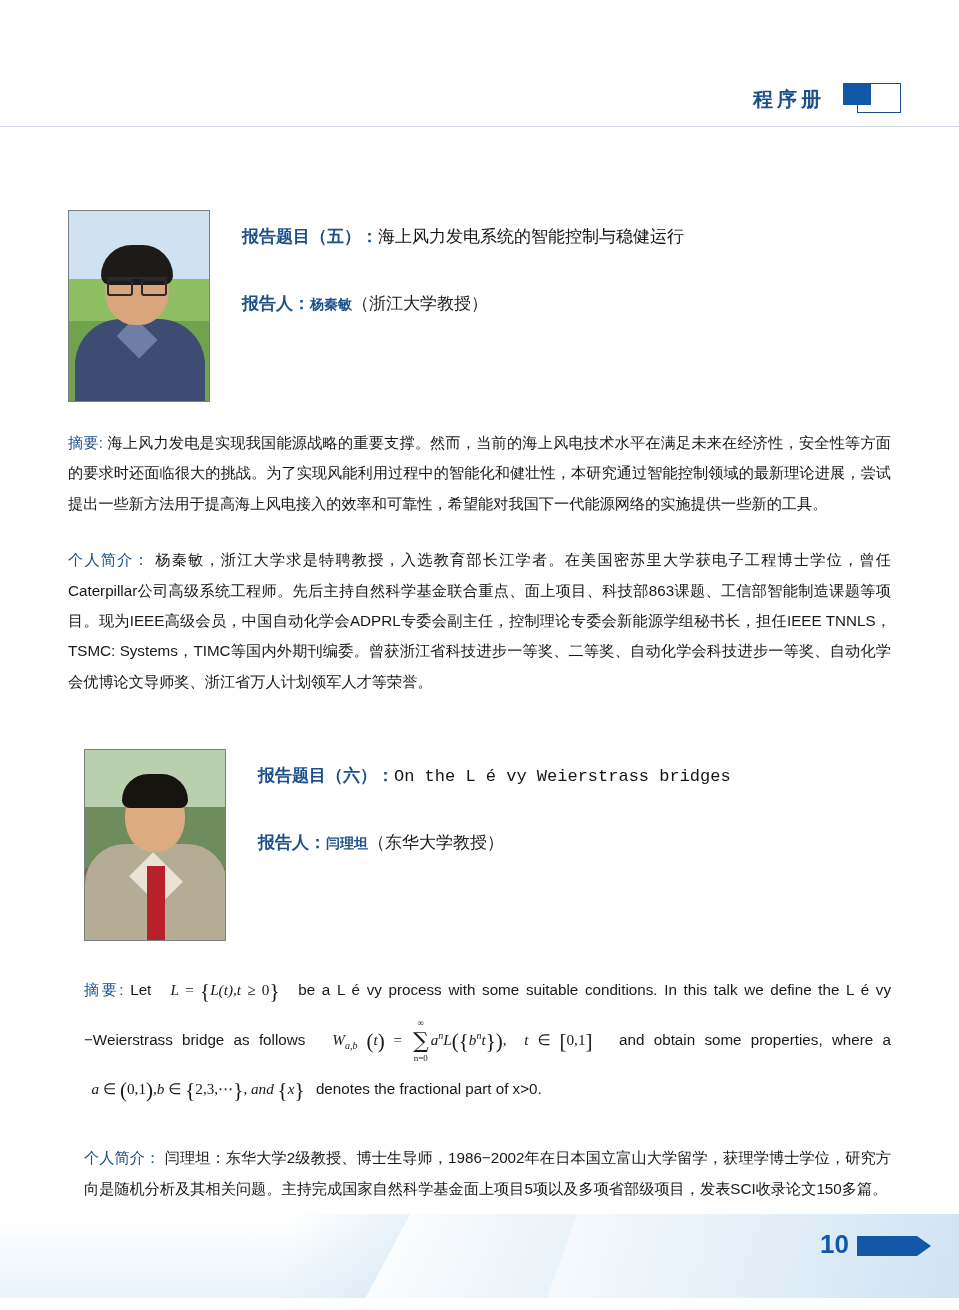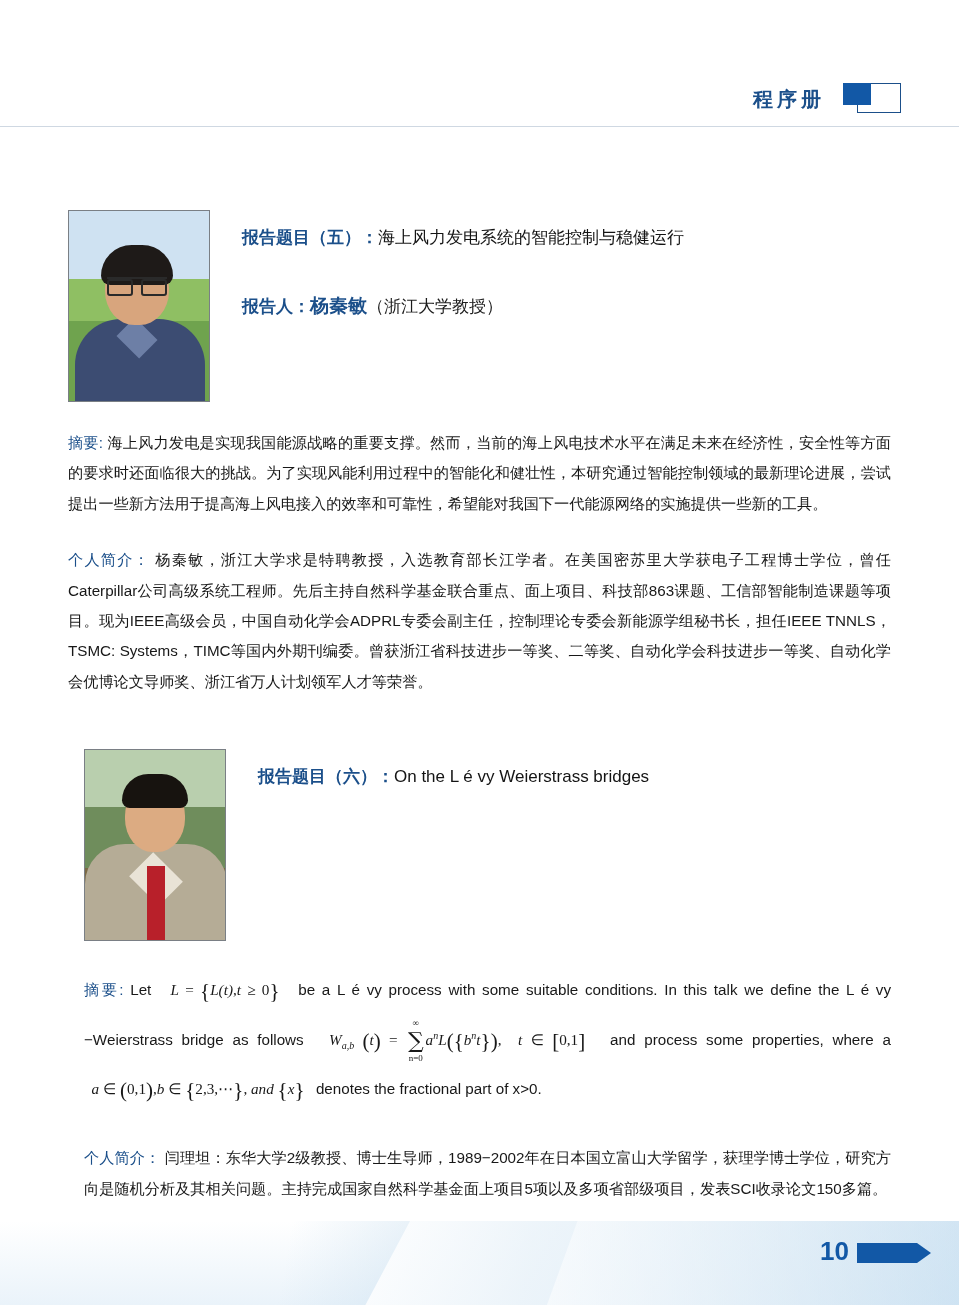--- a/index.html
+++ b/index.html
@@ -171,35 +171,36 @@
     left: 50px; bottom: 44px;
     width: 42px; height: 34px;
     background: #e9e3d6;
     transform: rotate(45deg);
   }
 
   .talk-line {
     font-size: 17px;
     line-height: 1.6;
     margin: 0 0 0 0;
+    font-family: Liberation Mono, monospace;
   }
   .talk-line.first { padding-top: 14px; }
   .talk-line.second { padding-top: 40px; }
   .label-blue {
     color: #1b4f8a;
     font-weight: bold;
   }
   .talk-title {
     color: #141414;
     font-size: 17px;
   }
   .speaker-name {
     color: #1b4f8a;
     font-weight: bold;
-    font-size: 19px;
+    font-size: 14px;
   }
   .speaker-affil {
     color: #1b1b1b;
     font-size: 17px;
   }
 
   .para {
     margin: 22px 68px 0 68px;
     font-size: 15.2px;
     line-height: 2.0;
@@ -242,21 +243,21 @@
   sub.sm { font-size: 10px; font-style: italic; }
   .bigpar {
     font-size: 21px;
     font-style: normal;
     vertical-align: -3px;
   }
 
   
   .page-footer {
     position: absolute;
-    left: 0; right: 0; bottom: 5px;
+    left: 0; right: 0; bottom: 12px;
     height: 84px;
     overflow: hidden;
   }
   .footer-bg {
     position: absolute;
     inset: 0;
     background:
       linear-gradient(100deg, rgba(210,228,242,0) 0 30%, rgba(196,220,238,.75) 55%, rgba(225,238,248,.55) 100%),
       linear-gradient(#ffffff, #eaf3fa);
   }
@@ -358,42 +359,45 @@
           <div class="body"></div>
           <div class="shirt"></div>
           <div class="tie"></div>
           <div class="head"></div>
           <div class="hair"></div>
         </div>
       </div>
       <div class="talk-line first">
         <span class="label-blue">报告题目（六）：</span><span class="talk-title">On the L é vy Weierstrass bridges</span>
       </div>
+      <div class="talk-line second">
+        <span class="label-blue">报告人：</span><span class="speaker-name">闫理坦</span><span class="speaker-affil">（东华大学教授）</span>
+      </div>
     </div>
 
     <div class="para abstract-en">
       <span class="tag">摘要:</span>
       <span>Let</span>
       <span class="math">
         &nbsp;&nbsp;L<span class="up">&nbsp;=&nbsp;</span><span class="bigpar">{</span>L(t)<span class="up">,</span>t<span class="up">&nbsp;≥&nbsp;0</span><span class="bigpar">}</span>&nbsp;&nbsp;
       </span>
       <span>be a L é vy process with some suitable conditions. In this talk we define the L é vy −Weierstrass bridge as follows</span>
       <span class="math">
         &nbsp;&nbsp;W<sub class="sm">a,b</sub><span class="up">&nbsp;</span><span class="bigpar">(</span>t<span class="bigpar">)</span><span class="up">&nbsp;=&nbsp;</span><span class="sum"><span class="top">∞</span><span class="sig">∑</span><span class="bot">n=0</span></span>a<sup class="sm">n</sup>L<span class="bigpar">(</span><span class="bigpar">{</span>b<sup class="sm">n</sup>t<span class="bigpar">}</span><span class="bigpar">)</span><span class="up">,&nbsp;&nbsp;</span>t<span class="up">&nbsp;∈&nbsp;</span><span class="bigpar">[</span><span class="up">0,1</span><span class="bigpar">]</span>&nbsp;&nbsp;
       </span>
-      <span>and process some properties, where a</span>
+      <span>and obtain some properties, where a</span>
       <span class="math">
         &nbsp;&nbsp;a<span class="up">&nbsp;∈&nbsp;</span><span class="bigpar">(</span><span class="up">0,1</span><span class="bigpar">)</span><span class="up">,</span>b<span class="up">&nbsp;∈&nbsp;</span><span class="bigpar">{</span><span class="up">2,3,⋯</span><span class="bigpar">}</span><span class="up">,</span>&nbsp;and&nbsp;<span class="bigpar">{</span>x<span class="bigpar">}</span>&nbsp;&nbsp;
       </span>
       <span>denotes the fractional part of x&gt;0.</span>
     </div>
 
     <div class="para" style="margin-top:28px;">
       <span class="tag">个人简介：</span>
-      <span>闫理坦：东华大学2级教授、博士生导师，1989−2002年在日本国立富山大学留学，获理学博士学位，研究方向是随机分析及其相关问题。主持完成国家自然科学基金面上项目5项以及多项省部级项目，发表SCI收录论文150多篇。</span>
+      <span>闫理坦：东华大学2级教授、博士生导师，1986−2002年在日本国立富山大学留学，获理学博士学位，研究方向是随机分析及其相关问题。主持完成国家自然科学基金面上项目5项以及多项省部级项目，发表SCI收录论文150多篇。</span>
     </div>
   </div>
 </div>
 
 <div class="page-footer">
   <div class="footer-bg"></div>
   <div class="page-number">10</div>
   <div class="footer-arrow">
     <div class="bar"></div>
     <div class="tip"></div>

